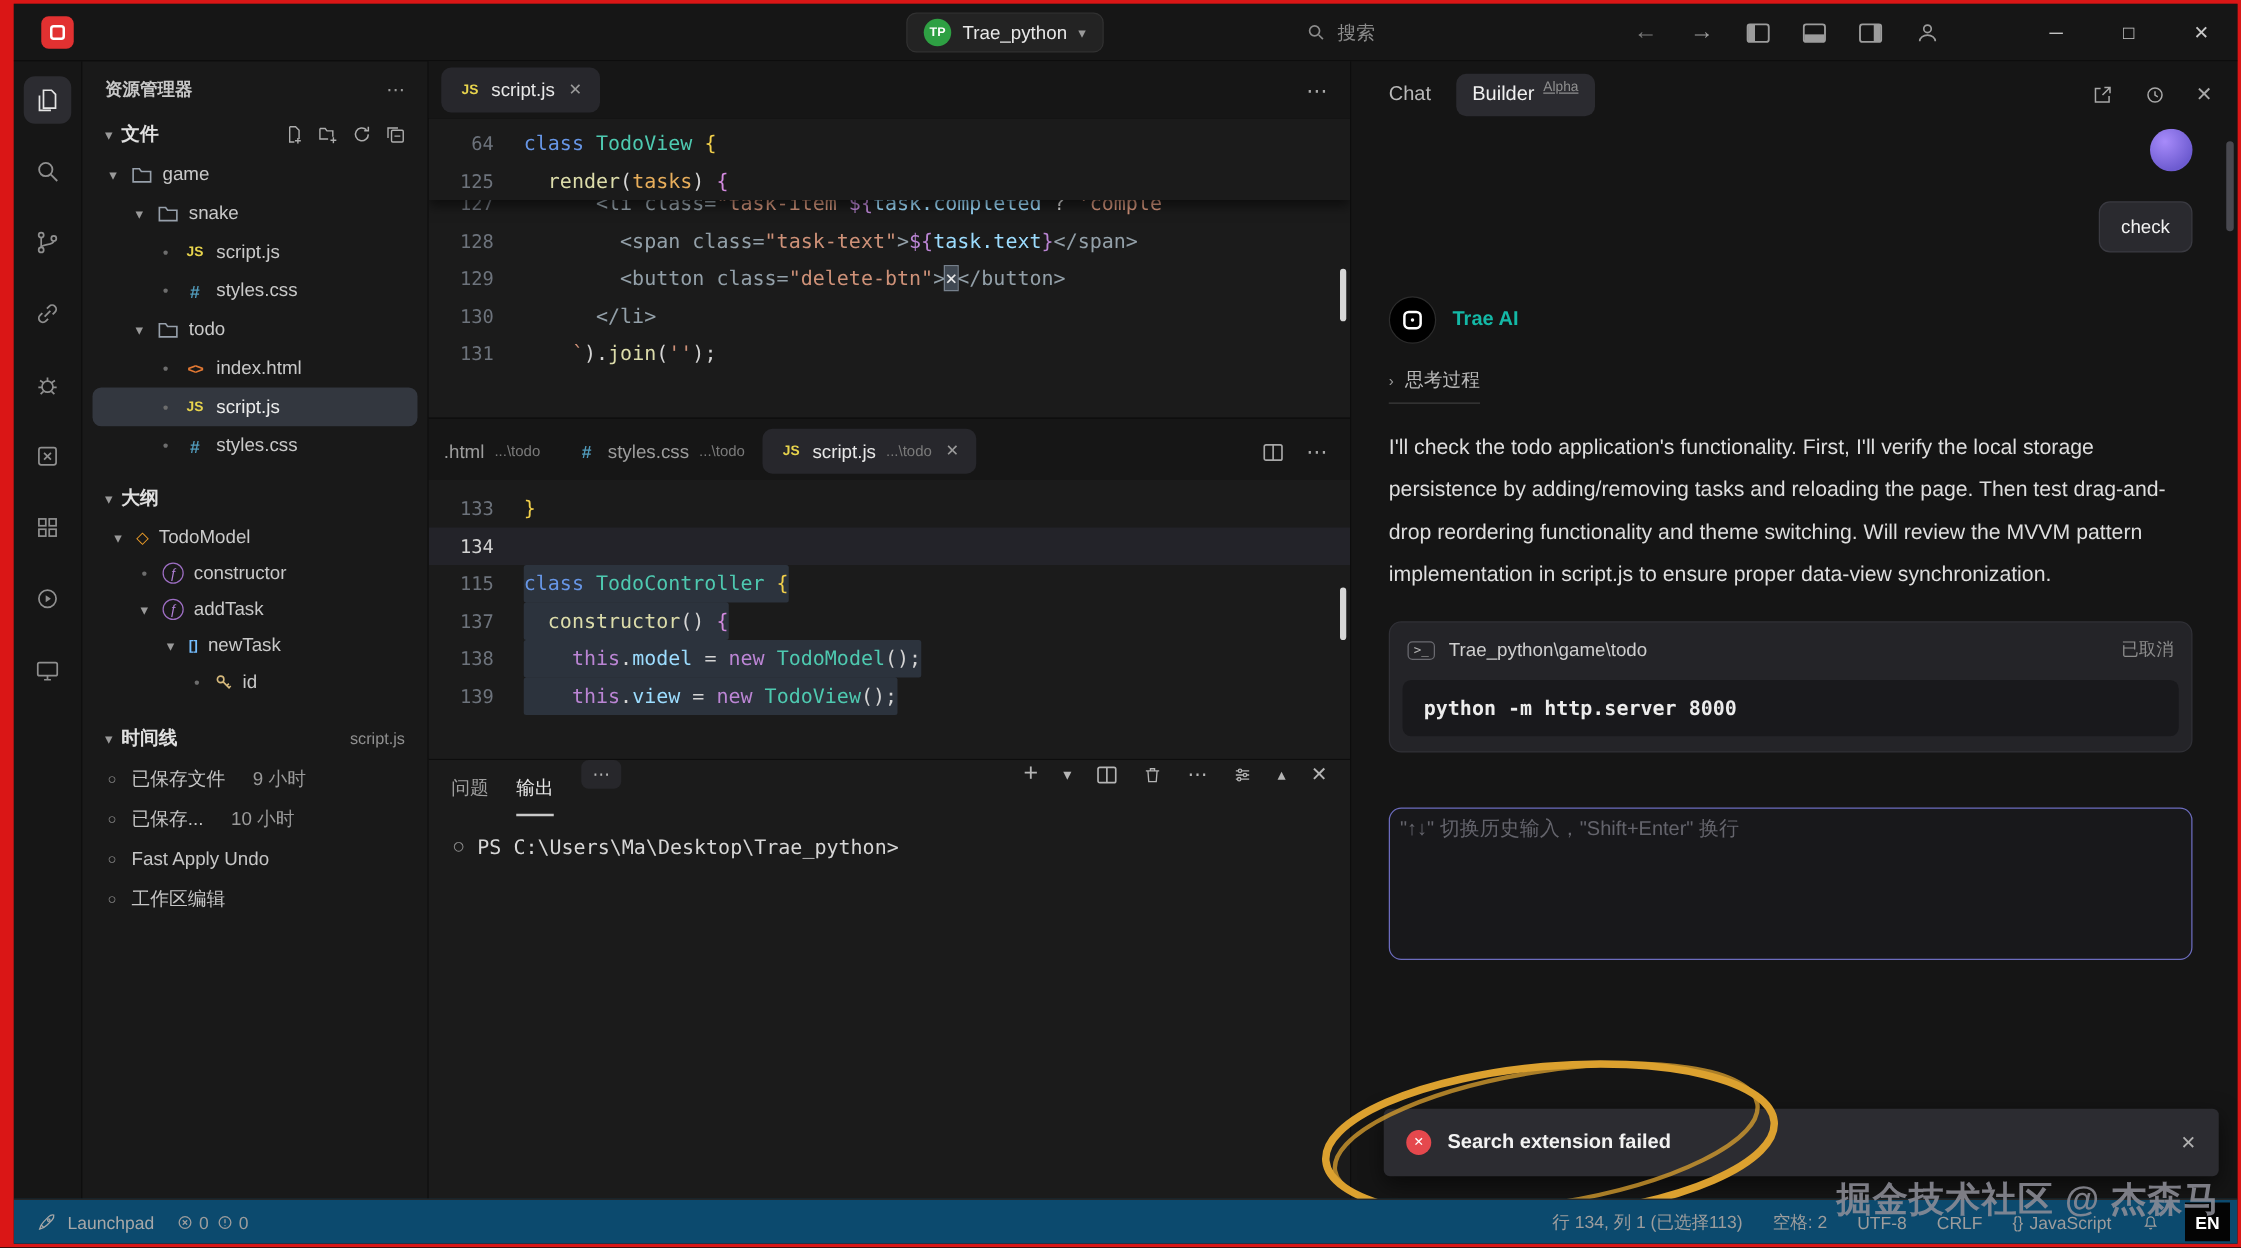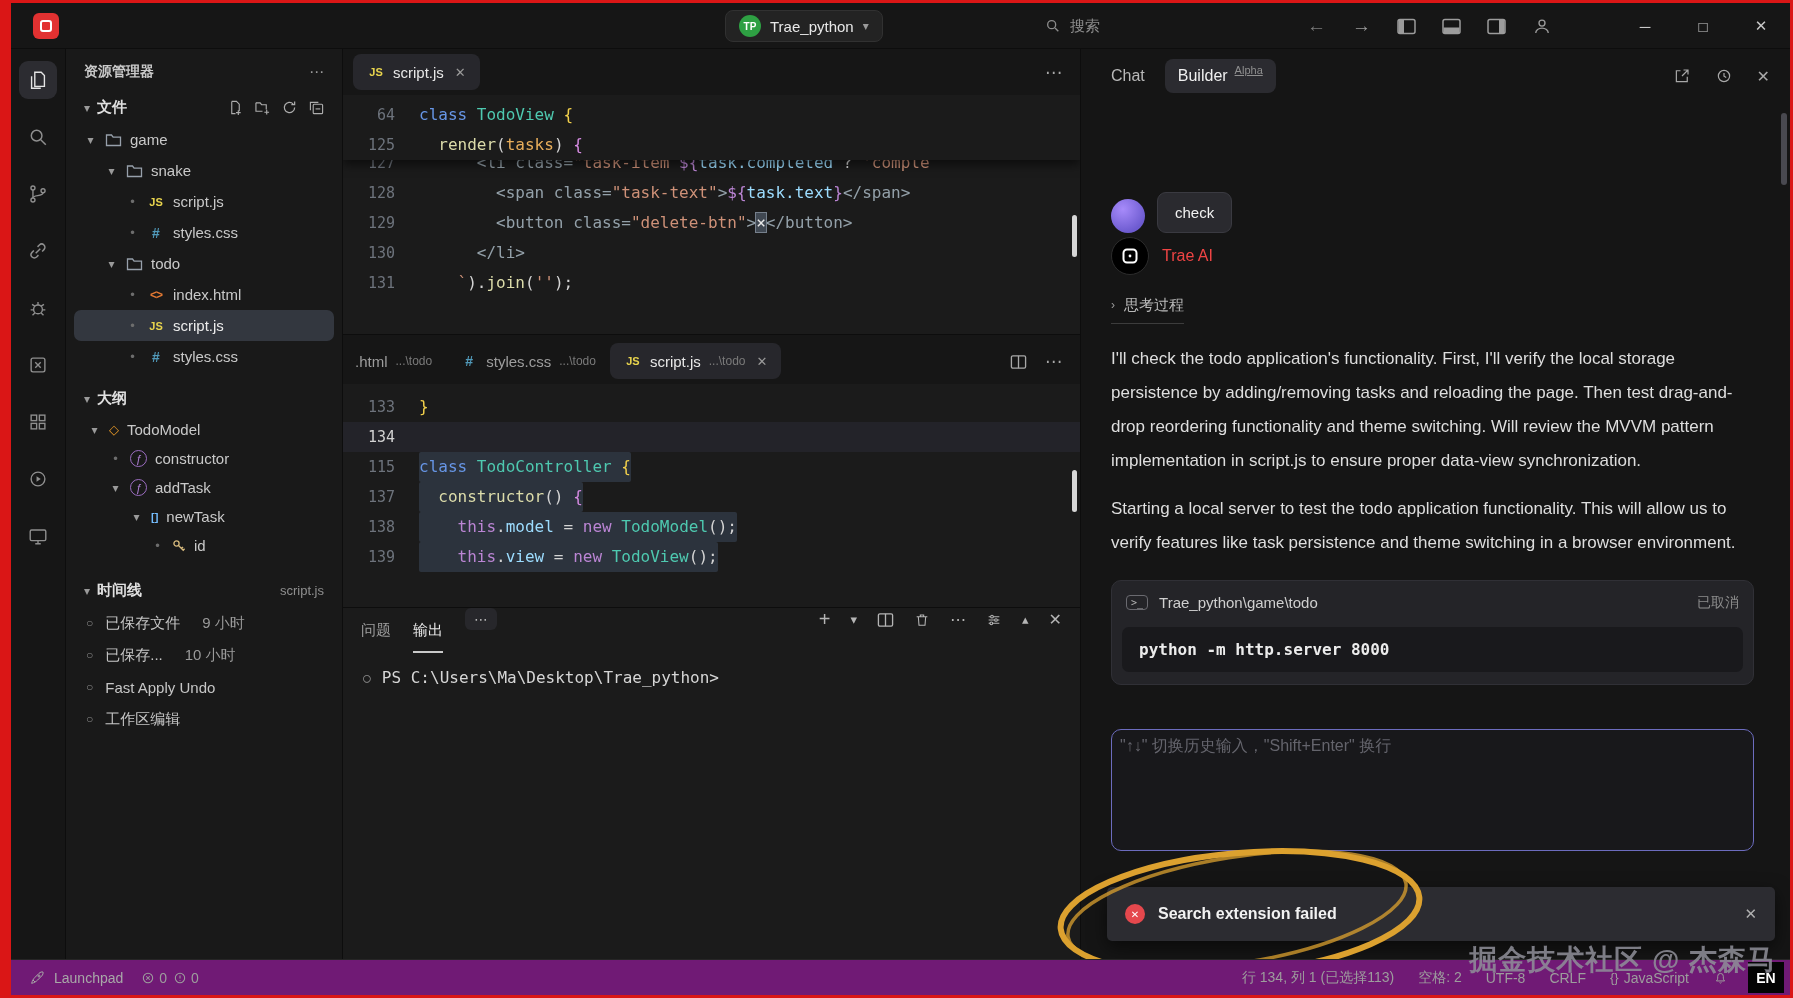--- a/index.html
+++ b/index.html
@@ -92,46 +92,46 @@
   .term-circle{color:#8a8a8a;font-size:13px;}
 
   
   .chat{flex:1;background:#151515;position:relative;display:flex;flex-direction:column;min-width:0;}
   .chat-header{height:54px;display:flex;align-items:center;padding:0 20px 0 30px;gap:20px;flex:none;}
   .chat-tab{color:#b9b9b9;font-size:16px;}
   .builder-pill{background:#2b2b30;border-radius:8px;padding:8px 13px;color:#f0f0f0;font-size:16px;display:flex;gap:7px;align-items:center;}
   .alpha{font-size:11px;color:#8f8f8f;align-self:flex-start;margin-top:-3px;text-decoration:underline;}
   .chat-hicons{margin-left:auto;display:flex;gap:24px;color:#a8a8a8;align-items:center;font-size:16px;}
   .chat-scroll{flex:1;padding:0 36px 0 30px;position:relative;overflow:hidden;}
-  .avatar-row{display:flex;flex-direction:row;align-items:flex-end;gap:12px;height:130px;}
+  .avatar-row{display:flex;flex-direction:column;align-items:flex-end;gap:24px;height:130px;}
   .user-avatar{width:34px;height:34px;border-radius:50%;background:radial-gradient(circle at 35% 30%,#a78bfa,#6d5bd0 72%);}
   .check-btn{background:#2a2a2f;border:1px solid #3a3a41;border-radius:9px;color:#f2f2f2;font-size:15px;padding:11px 17px;}
   .trae-row{display:flex;align-items:center;gap:13px;margin:4px 0 20px;}
   .trae-avatar{width:38px;height:38px;border-radius:50%;background:#000;border:1px solid #2c2c2c;display:flex;align-items:center;justify-content:center;}
-  .trae-name{color:#ef4444;font-weight:normal;font-size:16px;}
+  .trae-name{color:#14b8a6;font-weight:bold;font-size:16px;}
   .thinking{display:inline-flex;align-items:center;gap:9px;color:#b9b9b9;font-size:15px;padding-bottom:8px;border-bottom:1px solid #3c3c3c;margin-bottom:18px;}
   .thinking .chev{font-size:12px;color:#9a9a9a;}
   .chat-p{color:#dedede;font-size:17px;line-height:34px;margin:0 0 14px;max-width:672px;}
   .cmd-card{max-width:672px;background:#242428;border:1px solid #303036;border-radius:10px;margin-top:20px;overflow:hidden;}
   .cmd-head{display:flex;align-items:center;gap:11px;padding:13px 14px;color:#cfcfcf;font-size:15px;}
   .cmd-badge{border:1px solid #6a6a70;border-radius:4px;color:#b5b5b5;font-size:10px;padding:1px 4px;font-family:"DejaVu Sans Mono",monospace;}
   .cmd-status{margin-left:auto;color:#8d8d8d;font-size:14px;}
   .cmd-body{margin:2px 10px 12px;background:#19191c;border-radius:7px;padding:13px 17px;font-family:"DejaVu Sans Mono","Liberation Mono",monospace;font-size:16px;font-weight:bold;color:#ececec;}
   .chat-input{max-width:672px;margin-top:44px;height:122px;border:1.6px solid #6c6cbe;border-radius:10px;background:#18181b;padding:6px 8px;}
   .chat-textarea{width:100%;height:100%;background:transparent;border:none;outline:none;resize:none;color:#dddddd;font-size:16px;font-family:"Liberation Sans","DejaVu Sans",sans-serif;}
   .chat-textarea::placeholder{color:#64646c;}
   .chat-vthumb{position:absolute;right:3px;top:64px;width:6px;height:72px;background:#494950;border-radius:3px;}
   .toast{position:absolute;left:26px;bottom:18px;width:668px;height:54px;background:#2c2c31;border-radius:5px;box-shadow:0 6px 18px rgba(0,0,0,.55);display:flex;align-items:center;padding:0 18px;gap:13px;z-index:20;}
   .toast-icon{width:20px;height:20px;border-radius:50%;background:#e5484d;color:#fff;font-size:10px;display:flex;align-items:center;justify-content:center;font-weight:bold;flex:none;}
   .toast-msg{color:#f2f2f2;font-size:16px;font-weight:bold;}
   .toast-close{margin-left:auto;color:#b0b0b0;font-size:15px;}
   .annotation{position:absolute;left:-55px;top:-62px;width:410px;height:180px;pointer-events:none;}
 
   
-  .statusbar{height:36px;background:#701a75;border-top:1px solid #262626;display:flex;align-items:center;color:#9d9d9d;font-size:14px;flex:none;position:relative;z-index:30;}
+  .statusbar{height:36px;background:#0c4a6e;border-top:1px solid #262626;display:flex;align-items:center;color:#9d9d9d;font-size:14px;flex:none;position:relative;z-index:30;}
   .sb-left{display:flex;align-items:center;gap:18px;margin-left:18px;}
   .launchpad{display:flex;gap:9px;align-items:center;color:#a8a8a8;}
   .problems{display:flex;gap:6px;align-items:center;}
   .prob-item{display:flex;gap:4px;align-items:center;}
   .sb-right{margin-left:auto;display:flex;align-items:center;gap:24px;margin-right:62px;}
   .sb-item{display:flex;align-items:center;gap:5px;}
   .braces-glyph{font-size:13px;color:#9d9d9d;}
   .ime{position:absolute;right:6px;top:2px;width:36px;height:31px;background:#040404;color:#fff;font-weight:bold;font-size:14px;display:flex;align-items:center;justify-content:center;}
   .watermark{position:absolute;right:14px;top:938px;z-index:40;color:#90909a;font-size:28px;font-weight:600;letter-spacing:1px;opacity:.85;}
   svg{display:block;}
@@ -558,21 +558,20 @@
                 </svg>
               </span>
           <span class="trae-name">Trae AI</span>
         </div>
         <div class="thinking">
           <span class="chev">›</span>
           <span>思考过程</span>
         </div>
         <div id="chat-paragraphs">
               <p class="chat-p">I'll check the todo application's functionality. First, I'll verify the local storage persistence by adding/removing tasks and reloading the page. Then test drag-and-drop reordering functionality and theme switching. Will review the MVVM pattern implementation in script.js to ensure proper data-view synchronization.</p>
-              <p class="chat-p">Starting a local server to test the todo application functionality. This will allow us to verify features like task persistence and theme switching in a browser environment.</p>
             </div>
         <div class="cmd-card">
           <div class="cmd-head">
             <span class="cmd-badge">&gt;_</span>
             <span>Trae_python\game\todo</span>
             <span class="cmd-status">已取消</span>
           </div>
           <div class="cmd-body">python -m http.server 8000</div>
         </div>
         <div class="chat-input">

